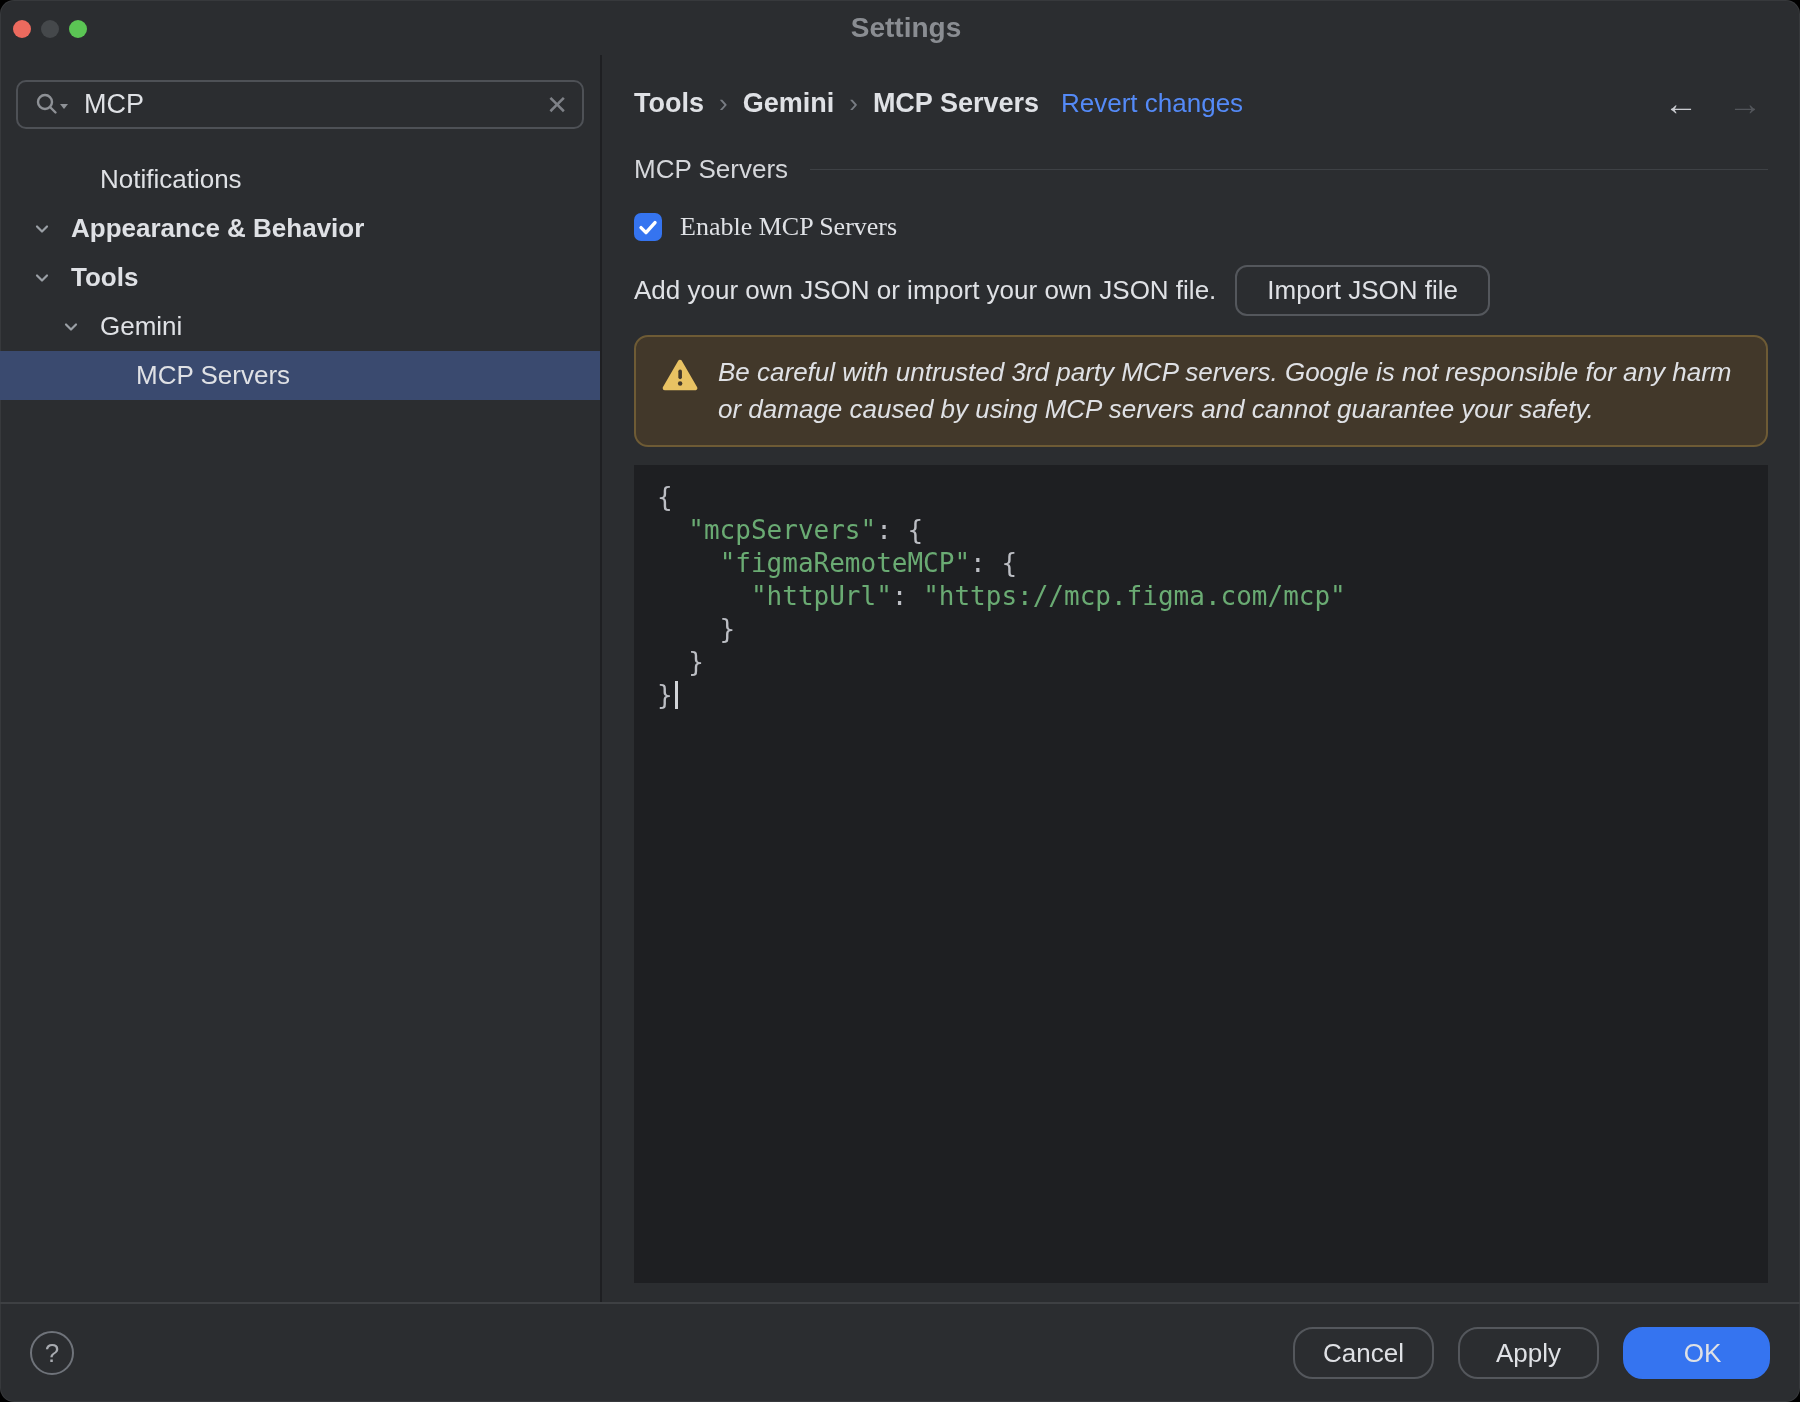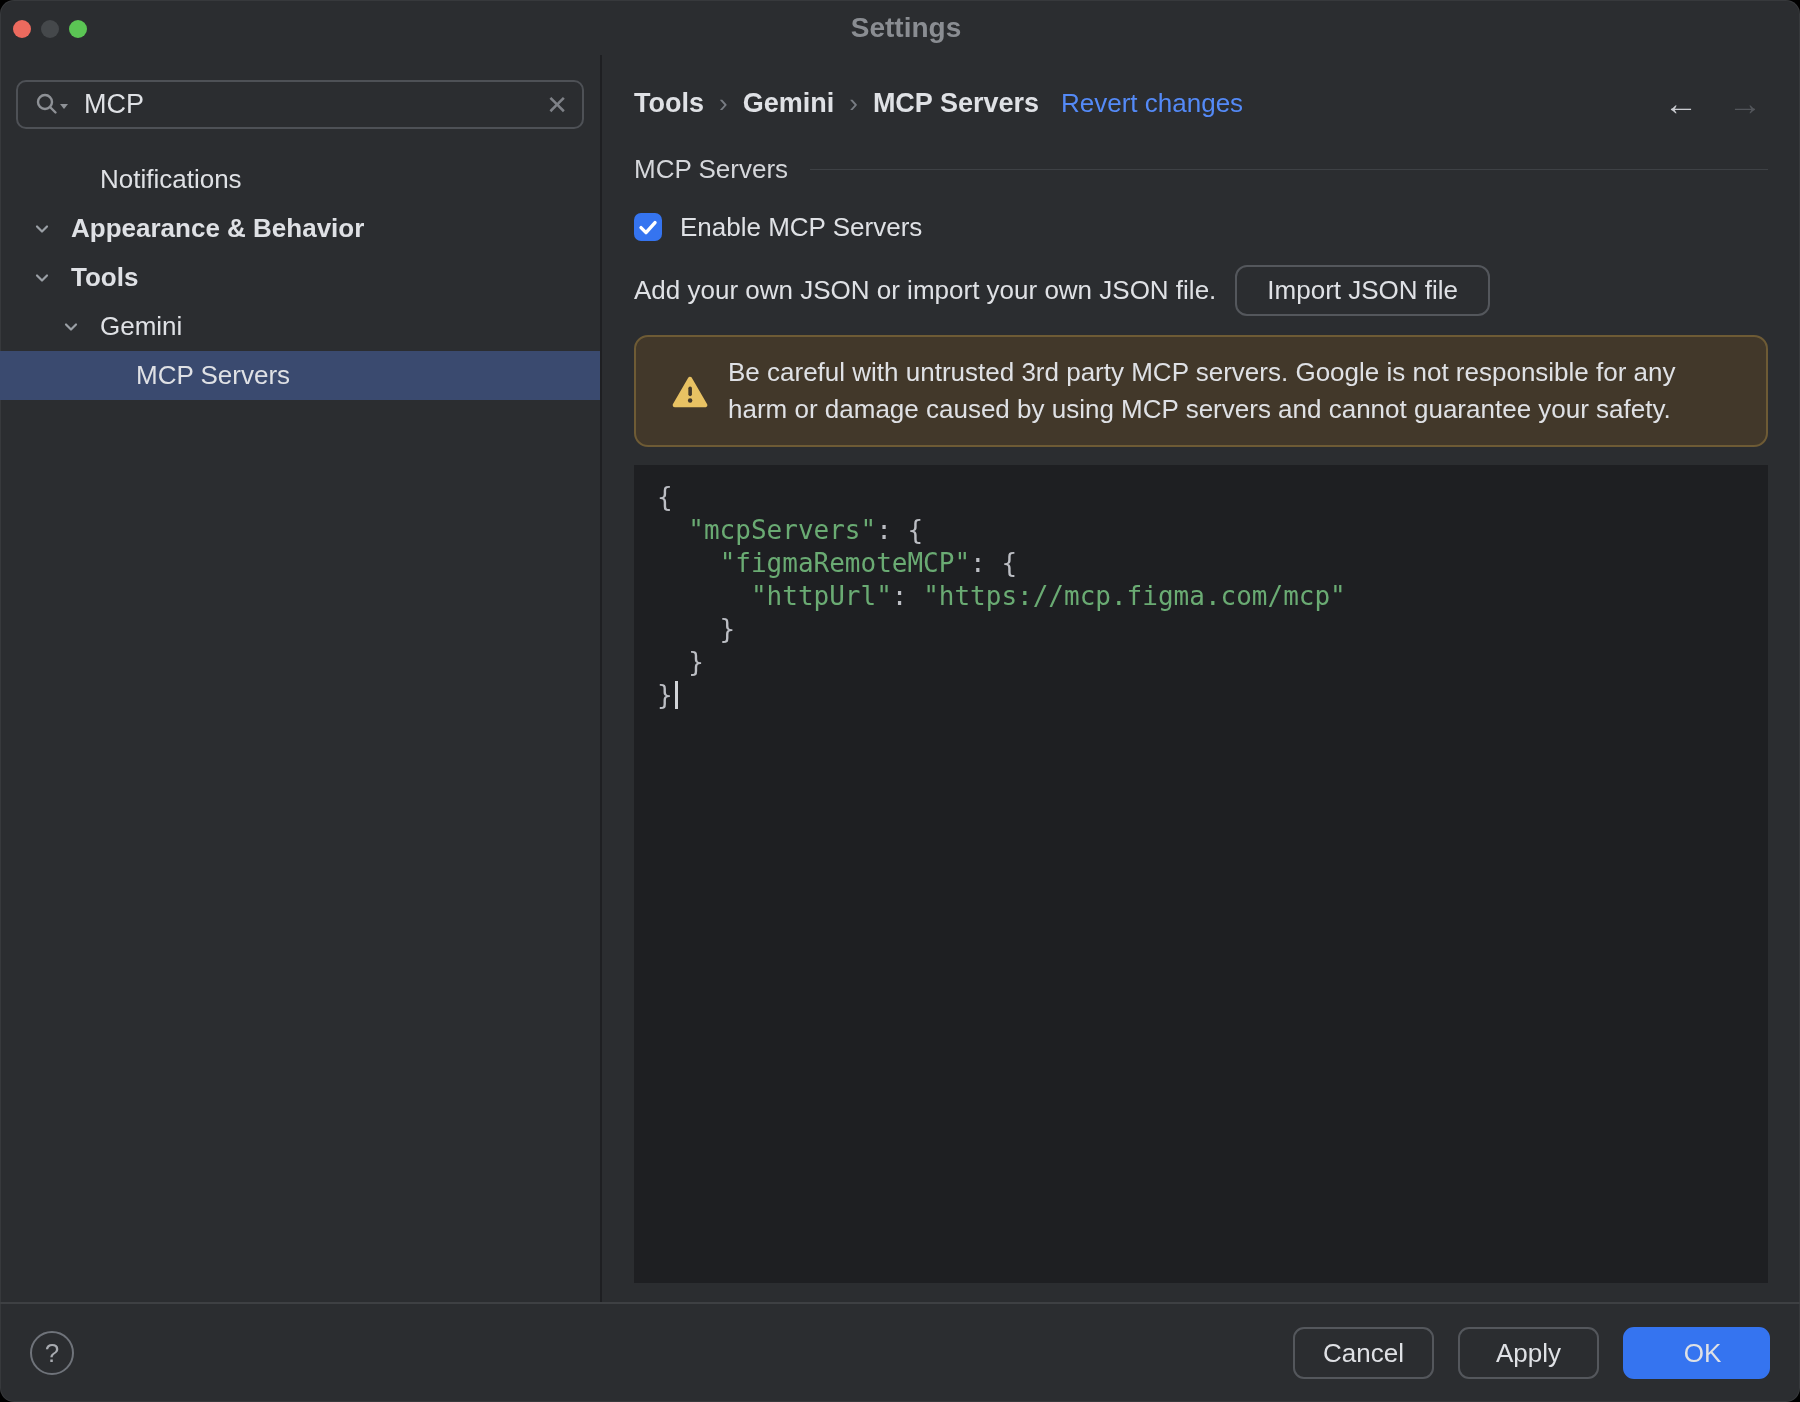--- a/index.html
+++ b/index.html
@@ -61,50 +61,50 @@
   .revert{margin-left:22px;font-size:26px;color:var(--link);cursor:pointer;}
   .nav-arrows{margin-left:auto;display:flex;gap:30px;align-items:center;padding-right:6px;}
   .arrow{font-size:34px;line-height:1;}
   .arrow.back{color:#C9CBD0;}
   .arrow.fwd{color:#53565B;}
 
   .section-head{margin-top:22px;height:44px;display:flex;align-items:center;}
   .section-title{font-size:26px;color:#D5D7DB;white-space:nowrap;}
   .section-rule{flex:1;height:1px;background:#3E4145;margin-left:22px;}
 
-  .check-row{margin-top:14px;height:44px;display:flex;align-items:center;}
+  .check-row{margin-top:14px;height:44px;display:flex;align-items:center;font-family:Liberation Serif, serif;}
   .checkbox{width:28px;height:28px;border-radius:7px;background:var(--accent);display:flex;align-items:center;justify-content:center;}
   .check-label{margin-left:18px;font-size:26px;}
 
   .import-row{margin-top:16px;height:51px;display:flex;align-items:center;}
   .import-text{font-size:26px;}
   .btn{font-family:"Liberation Sans",sans-serif;font-size:26px;color:var(--text);background:transparent;
     border:2px solid var(--outline);border-radius:12px;height:51px;padding:0 30px;cursor:pointer;}
   .import-btn{margin-left:19px;}
 
   .warning{margin-top:19px;min-height:110px;background:var(--warn-bg);border:2px solid var(--warn-border);
-    border-radius:14px;display:flex;align-items:center;padding:17px 26px 17px 36px;}
+    border-radius:14px;display:flex;align-items:flex-start;padding:17px 26px 17px 26px;font-style:italic;}
   .warn-icon{flex:0 0 auto;margin-top:5px;}
   .warn-text{margin-left:20px;font-size:26px;line-height:37px;color:var(--text);max-width:1040px;}
 
   .editor{margin-top:18px;height:818px;background:var(--editor-bg);padding:16px 0 0 23px;
     font-family:"DejaVu Sans Mono",monospace;font-size:26px;overflow:hidden;}
   .code-line{height:33px;line-height:33px;white-space:pre;}
   .tok-p{color:var(--punct);}
   .tok-k{color:var(--green);}
   .tok-s{color:var(--green);}
   .caret{display:inline-block;width:3px;height:28px;background:#D2D4D8;vertical-align:middle;margin-left:2px;margin-top:-4px;}
 
   
   .footer{position:absolute;left:0;right:0;bottom:0;height:100px;border-top:2px solid var(--footer-line);
     display:flex;align-items:center;padding:0 30px;}
   .help-circle{width:44px;height:44px;border:2px solid #6F737A;border-radius:50%;
     display:flex;align-items:center;justify-content:center;font-size:26px;color:#A8ABB0;}
   .footer-buttons{margin-left:auto;display:flex;gap:24px;align-items:center;}
-  .btn.dialog{min-width:141px;height:52px;border-radius:11px;padding:0 26px;}
+  .btn.dialog{min-width:141px;height:52px;border-radius:20px;padding:0 26px;}
   .btn.primary{background:var(--accent);border-color:var(--accent);min-width:147px;padding-left:38px;}
 </style>
 </head>
 <body>
 
 <div class="window">
 
   <div class="titlebar">
     <div class="traffic">
       <div class="light" style="background: rgb(236, 106, 94);"></div>

